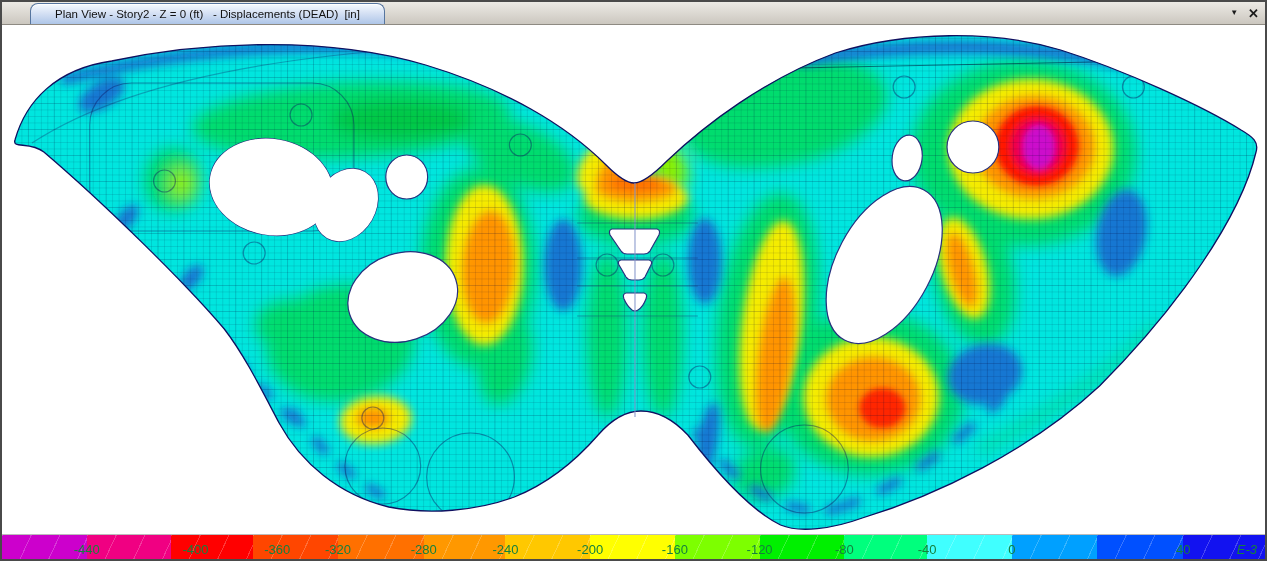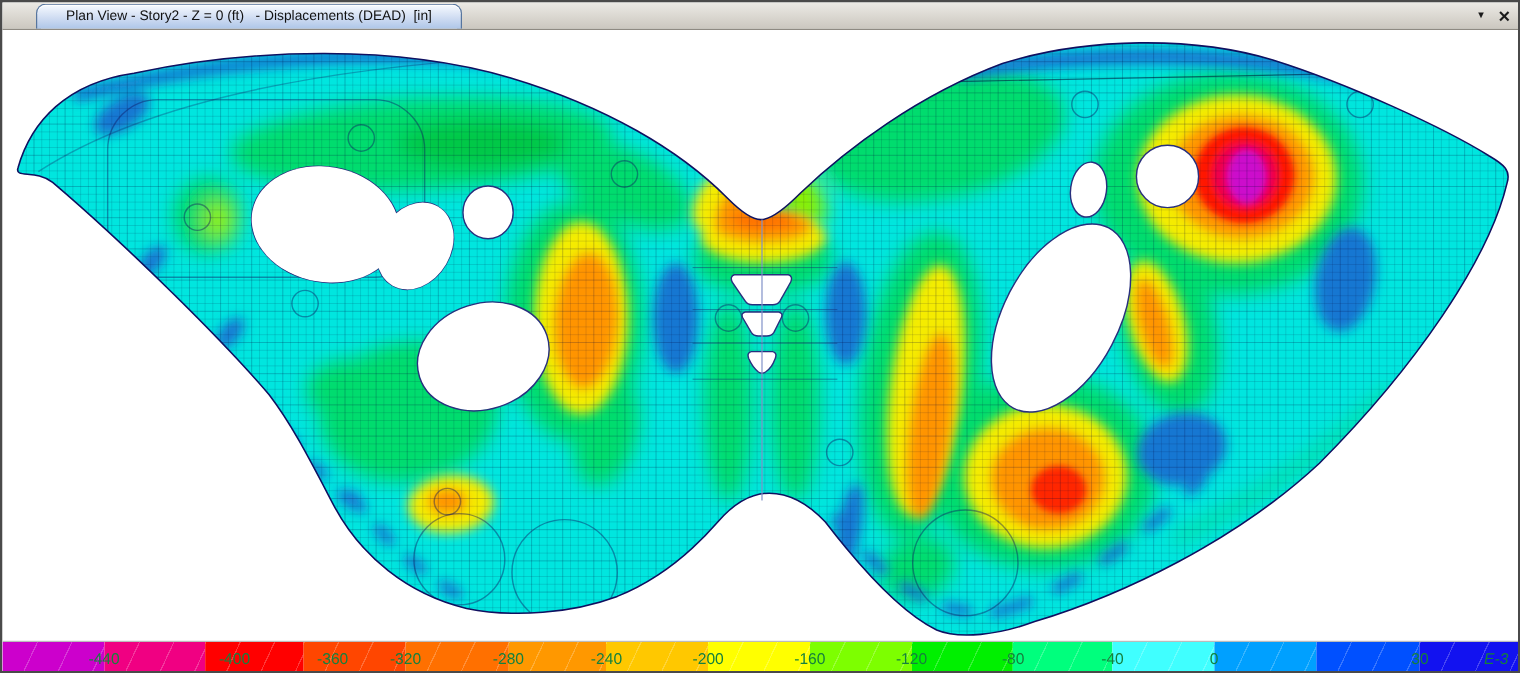--- a/index.html
+++ b/index.html
@@ -224,18 +224,18 @@
       <span class="lbl" style="left: 59.9842%;">-120</span>
       <div class="seg" style="left: 59.9842%; width: 6.70876%; background: rgb(0, 240, 0);"></div>
       <span class="lbl" style="left: 66.693%;">-80</span>
       <div class="seg" style="left: 66.693%; width: 6.55091%; background: rgb(0, 255, 125);"></div>
       <span class="lbl" style="left: 73.2439%;">-40</span>
       <div class="seg" style="left: 73.2439%; width: 6.70876%; background: rgb(64, 255, 255);"></div>
       <span class="lbl" style="left: 79.9526%;">0</span>
       <div class="seg" style="left: 79.9526%; width: 6.70876%; background: rgb(0, 160, 255);"></div>
       <span class="lbl" style="left: 86.6614%; margin-top: 35px;">40</span>
       <div class="seg" style="left: 86.6614%; width: 6.86661%; background: rgb(0, 80, 255);"></div>
-      <span class="lbl" style="left: 93.528%;">30</span>
+      <span class="lbl" style="left: 93.528%;">40</span>
       <div class="seg" style="left: 93.528%; width: 6.47198%; background: rgb(18, 18, 240);"></div>
       <span class="lbl end" style="right: 8px; font-style: italic;">E-3</span>
     </div>
 
 </div>
 
 </body></html>

